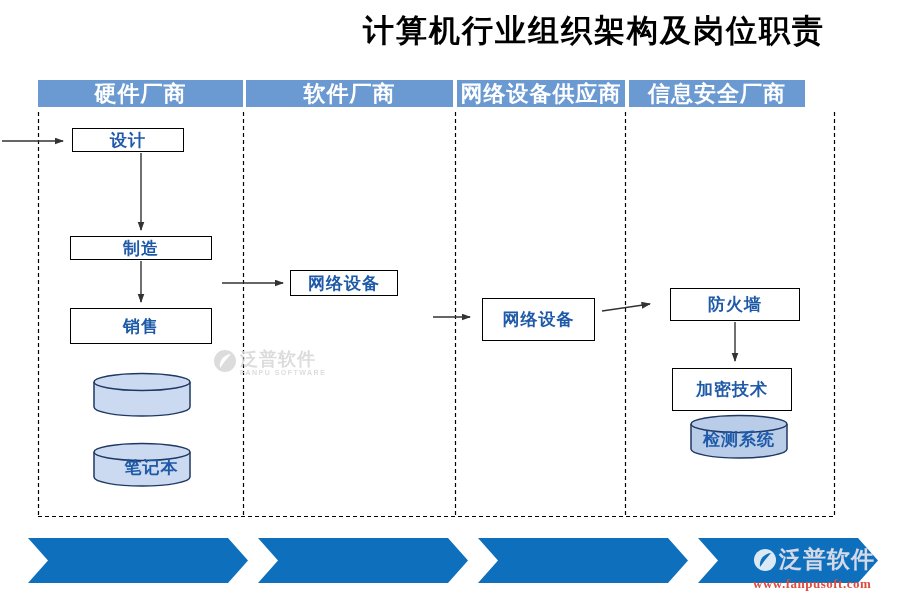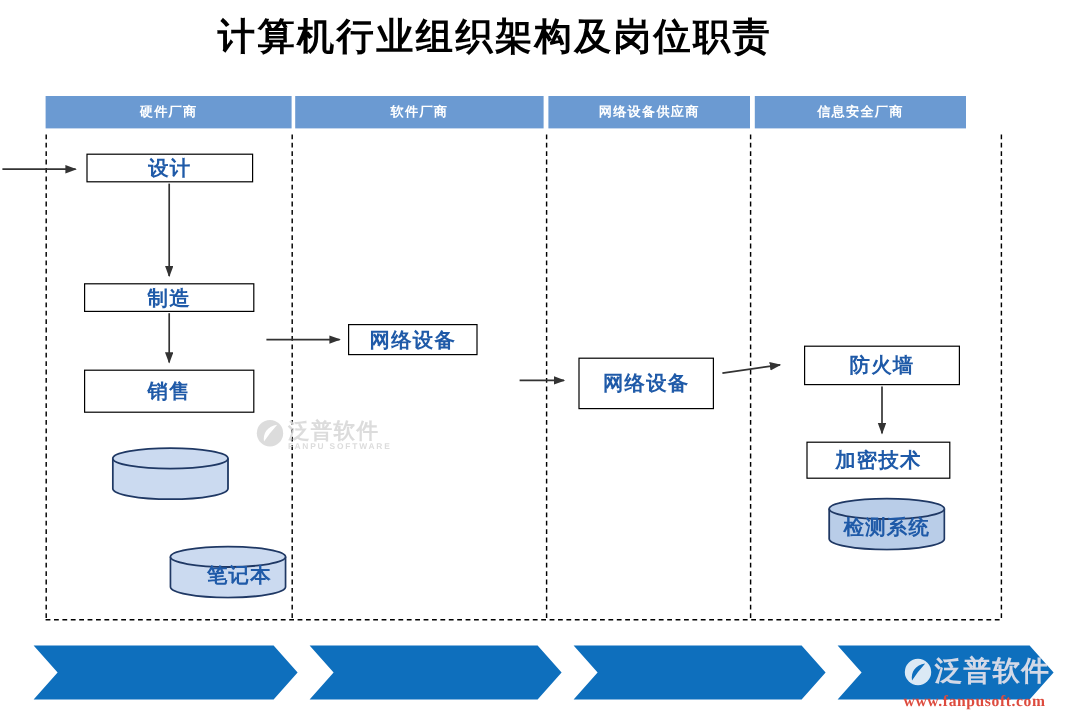--- a/index.html
+++ b/index.html
@@ -3,56 +3,56 @@
 <meta charset="utf-8">
 <style>
   html,body{margin:0;padding:0;background:#fff;}
   .page{
     position:relative;width:900px;height:600px;overflow:hidden;background:#fff;
     font-family:"Liberation Sans","DejaVu Sans",sans-serif;
     --header-blue:#6B9AD2; --band-blue:#0E6FBD; --node-text:#1F5AA8;
     --cyl-fill:#CBDAF0; --cyl-fill-alt:#B9CDE8; --wm-gray:#D9D9D9; --url-red:#DD4B3E;
   }
   .title{
-    position:absolute;top:10px;left:0;width:825px;text-align:center;
+    position:absolute;top:10px;left:0;width:825px;text-align:right;
     font-family:"Liberation Serif","DejaVu Serif",serif;
     font-size:31px;font-weight:bold;color:#000;letter-spacing:2px;
   }
   .col-header{
     position:absolute;top:80px;height:27px;background:var(--header-blue);
-    color:#fff;font-weight:bold;font-size:11px;
+    color:#fff;font-weight:bold;font-size:22px;
     display:flex;align-items:center;justify-content:center;letter-spacing:1px;
   }
   .hdr1{left:38px;width:205px;}
   .hdr2{left:246px;width:207px;}
   .hdr3{left:457px;width:168px;}
   .hdr4{left:629px;width:176px;}
   .node{
     position:absolute;background:#fff;border:1.5px solid #000;
     color:var(--node-text);font-weight:bold;font-size:17px;
     font-family:"Liberation Serif","DejaVu Serif",serif;
     display:flex;align-items:center;justify-content:center;box-sizing:border-box;
     letter-spacing:1px;
   }
-  .n-design {left:72px; top:128px;width:139px;height:24px;}
+  .n-design {left:72px; top:128px;width:112px;height:24px;}
   .n-make   {left:70px; top:236px;width:142px;height:24px;}
   .n-sale   {left:70px; top:308px;width:142px;height:36px;}
   .n-os     {left:290px;top:270px;width:108px;height:26px;}
   .n-netdev {left:482px;top:298px;width:113px;height:43px;}
   .n-fire   {left:670px;top:288px;width:130px;height:33px;}
-  .n-crypt  {left:672px;top:368px;width:120px;height:31px;}
+  .n-crypt  {left:672px;top:368px;width:120px;height:43px;}
   .cylinder{position:absolute;}
   .cylinder svg{position:absolute;left:0;top:0;}
   .cyl-label{
     position:absolute;left:0;top:14px;width:100%;text-align:center;
     color:var(--node-text);font-weight:bold;font-size:17px;letter-spacing:1px;
     font-family:"Liberation Serif","DejaVu Serif",serif;
   }
   .c-desktop{left:93px; top:372px;width:98px;height:45px;}
-  .c-laptop {left:93px; top:454px;width:117px;height:45px;margin-left:48px;}
+  .c-laptop {left:93px; top:442px;width:117px;height:45px;}
   .c-detect {left:690px;top:414px;width:98px;height:45px;}
   .svg-layer{position:absolute;left:0;top:0;}
   .watermark{position:absolute;left:213px;top:349px;width:130px;opacity:0.9;}
   .wm-row{display:flex;align-items:flex-start;}
   .wm-text{color:var(--wm-gray);font-weight:bold;font-size:18px;letter-spacing:1px;line-height:20px;}
   .wm-sub{color:var(--wm-gray);font-size:7px;letter-spacing:1.5px;margin-left:27px;margin-top:0px;font-weight:bold;}
   .footer-logo{position:absolute;left:753px;top:544px;width:145px;}
   .fl-row{display:flex;align-items:center;}
   .fl-text{color:rgba(255,240,240,0.82);font-weight:bold;font-size:23px;letter-spacing:1px;
     font-family:"Liberation Serif","DejaVu Serif",serif;}

